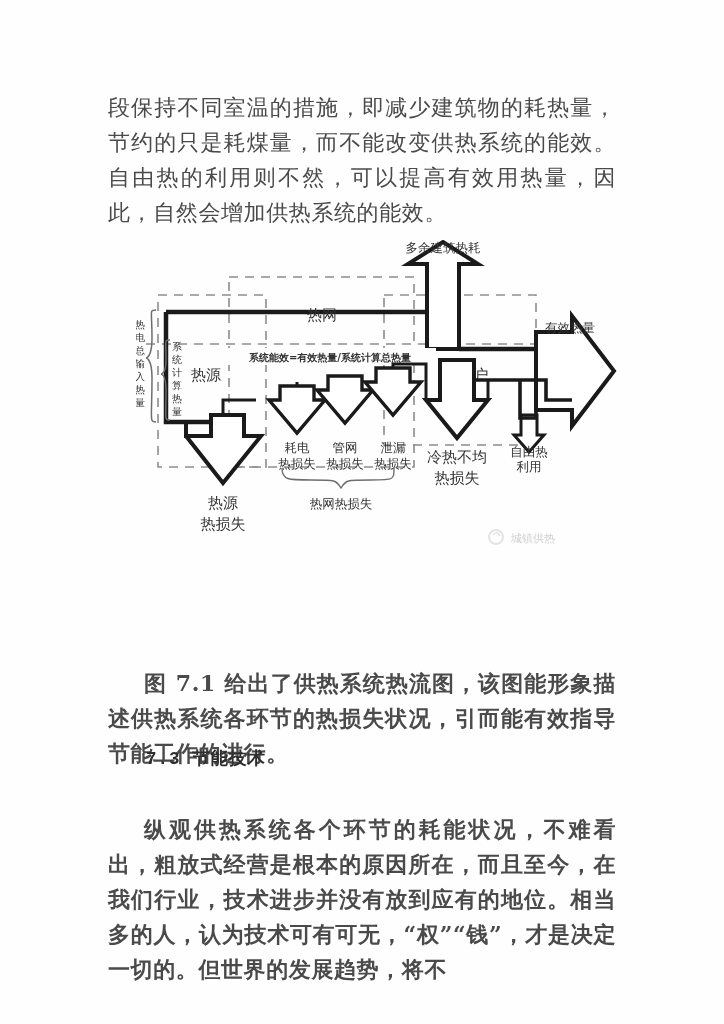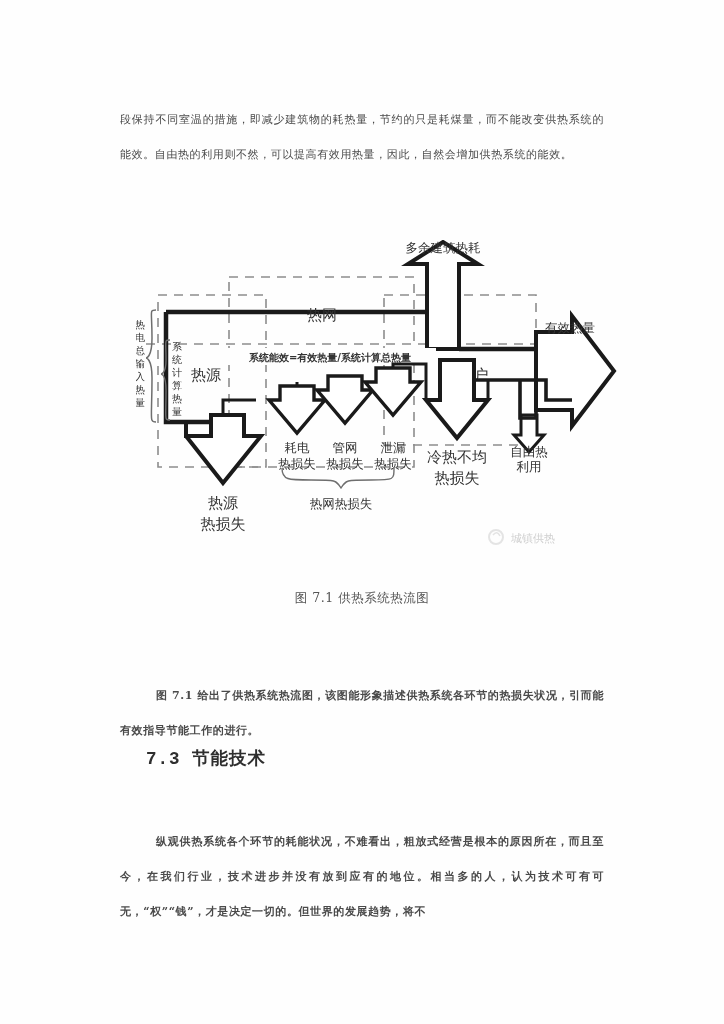--- a/index.html
+++ b/index.html
@@ -21,28 +21,28 @@
     background: #fefefe;
   }
 
   
   .textblock {
     position: absolute;
     left: 104px;
     width: 516px;
   }
   .para {
-    font-size: 11px;
+    font-size: 22px;
     line-height: 35px;
     letter-spacing: 0.6px;
     color: #4a4a4a;
     text-align: justify;
     text-justify: inter-character;
     font-family: "DejaVu Serif", "Liberation Serif", serif;
-    margin: 16px;
+    margin: 4px;
   }
   .para.indent { text-indent: 36px; font-weight: bold; }
 
   .heading {
     font-size: 17.5px;
     line-height: 33px;
     font-weight: bold;
     color: #2e2e2e;
     font-family: Liberation Mono, monospace;
     margin: 16px;
@@ -188,21 +188,20 @@
       <path d="M 338 140 L 410 140 L 410 160 L 436 160" fill="none" stroke="#1a1a1a" stroke-width="3.6"></path>
 
       <g opacity="0.55">
         <circle cx="360" cy="297" r="7" fill="none" stroke="#cfcfcf" stroke-width="2"></circle>
         <path d="M 357 295 q 4 -5 7 1" fill="none" stroke="#cfcfcf" stroke-width="1.6"></path>
       </g>
       <text class="wm" x="375" y="302" text-anchor="start">城镇供热</text>
     </svg>
   </div>
 
-  <div class="figcaption" style="top:590px;">图 7.1  供热系统热流图</div>
 
   <div class="textblock" style="top:662px;">
     <p class="para indent">图 7.1 给出了供热系统热流图，该图能形象描述供热系统各环节的热损失状况，引而能有效指导节能工作的进行。</p>
   </div>
 
   <div class="textblock" style="top:727px;">
     <h2 class="heading">7.3  节能技术</h2>
   </div>
 
   <div class="textblock" style="top:808px;">

